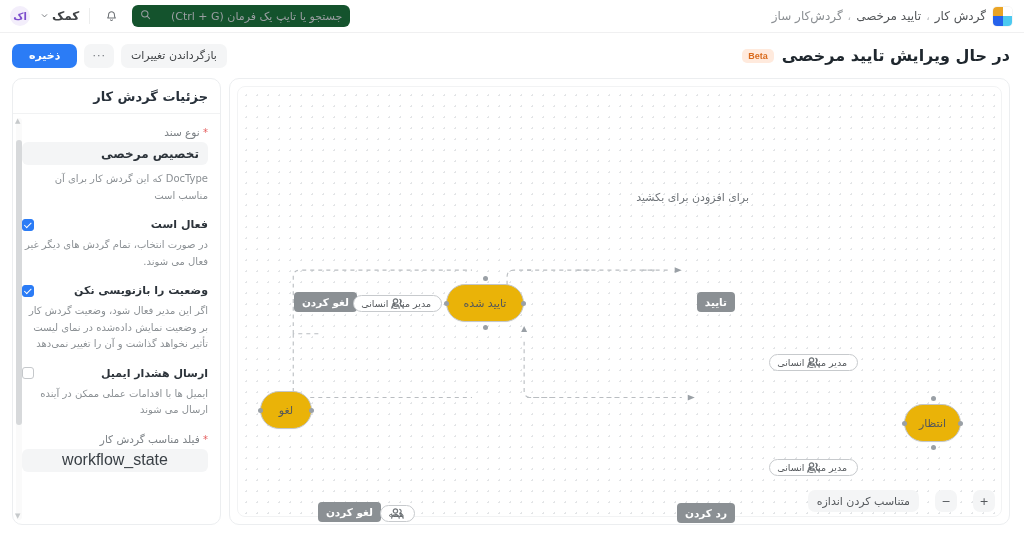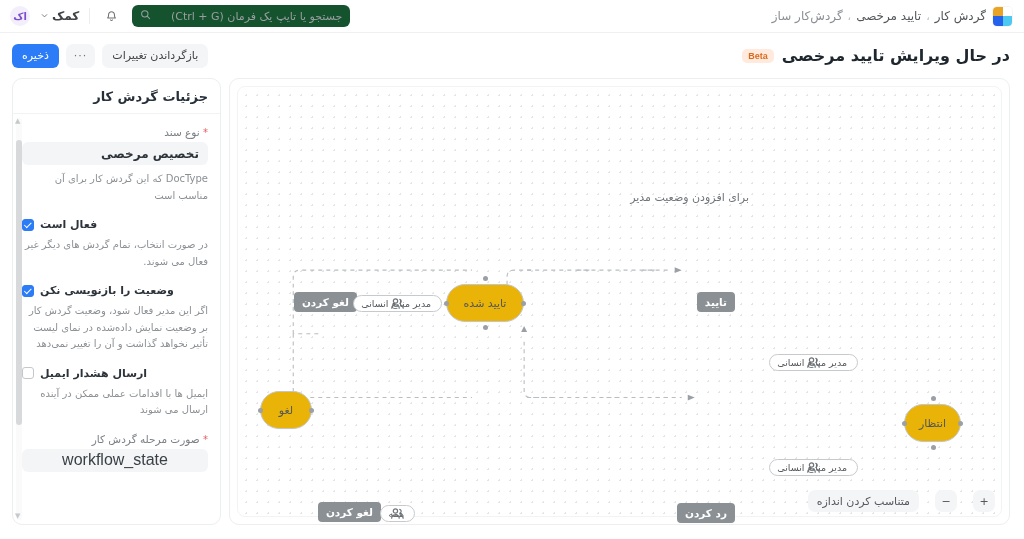--- a/index.html
+++ b/index.html
@@ -51,21 +51,21 @@
   .page-title{font-size:16px;font-weight:700;color:#1f272e;}
   .beta{
     background:#ffeadd;color:#d96b1e;font-size:9px;font-weight:600;
     padding:2px 6px;border-radius:5px;font-family:"Liberation Sans",sans-serif;
   }
   .actions{display:flex;align-items:center;gap:7px;}
   .btn{
     height:24px;border-radius:7px;font-size:11px;display:flex;align-items:center;
     justify-content:center;padding:0 10px;background:#f4f5f6;color:#3f4245;white-space:nowrap;
   }
-  .btn.primary{background:#2b7cf6;color:#fff;font-weight:400;padding:0 10px;border-radius:6px;}
+  .btn.primary{background:#2b7cf6;color:#fff;font-weight:700;padding:0 17px;}
   .btn.dots{padding:0 8px;color:#70747a;letter-spacing:1px;}
   
   .workspace{
     width:1024px;height:461px;padding:0 14px 14px 12px;display:flex;gap:8px;
     align-items:stretch;
   }
   .canvas-card{
     flex:1;background:#fff;border:1px solid #eceef0;border-radius:10px;position:relative;overflow:hidden;
   }
   .grid-area{
@@ -133,21 +133,21 @@
   .req{color:#e45c5c;font-size:10px;}
   .field-value{
     background:#f4f5f6;border-radius:6px;height:23px;display:flex;align-items:center;
     justify-content:flex-start;padding:0 9px;font-size:12px;font-weight:700;color:#2c333a;
   }
   .field-value.mono{
     font-family:Liberation Sans, sans-serif;font-weight:400;font-size:16px;color:#3a4046;
     justify-content:center;
   }
   .help-text{font-size:10px;color:#8b9094;line-height:1.65;margin:6px 0 14px;text-align:right;}
-  .check-row{display:flex;align-items:center;gap:6px;flex-direction:row-reverse;justify-content:flex-start;}
+  .check-row{display:flex;align-items:center;gap:6px;flex-direction:row-reverse;justify-content:space-between;}
   .check-row .lbl{font-size:11px;font-weight:700;color:#2c333a;}
   .cb{
     width:12px;height:12px;border-radius:3px;border:1px solid #c5c8cb;background:#fff;
     display:flex;align-items:center;justify-content:center;flex:0 0 auto;
   }
   .cb.on{background:#2b7cf6;border-color:#2b7cf6;}
   .cb.on:after{content:"";width:6px;height:3px;border-left:1.6px solid #fff;border-bottom:1.6px solid #fff;transform:rotate(-45deg) translate(0px,-1px);}
 </style>
 </head>
 <body>
@@ -210,21 +210,21 @@
     <div class="btn dots">···</div>
     <div class="btn primary">ذخیره</div>
   </div>
 </div>
 
 <div class="workspace">
 
   <div class="canvas-card">
     <div class="grid-area"></div>
 
-    <div class="hint">برای افزودن وضعیت مدیر</div>
+    <div class="hint">برای افزودن برای بکشید</div>
 
     <div class="graph">
       <svg viewBox="0 0 776 461" preserveAspectRatio="none">
         <g stroke="#b9bdc1" stroke-width="1.1" fill="none" stroke-dasharray="4 4">
 
           <path d="M63 264 L63 205 Q63 198 70 198 L241 198"></path>
 
           <path d="M63 264 L63 323 Q63 330 70 330 L241 330"></path>
 
           <path d="M88 264 L63 264"></path>
@@ -356,18 +356,18 @@
       <div class="help-text">اگر این مدیر فعال شود، وضعیت گردش کار بر وضعیت نمایش داده‌شده در نمای لیست تأثیر نخواهد گذاشت و آن را تغییر نمی‌دهد</div>
 
       <div class="check-row">
         <span class="cb"></span>
         <span class="lbl">ارسال هشدار ایمیل</span>
       </div>
       <div class="help-text">ایمیل ها با اقدامات عملی ممکن در آینده ارسال می شوند</div>
 
       <div class="field-label">
         <span class="req">*</span>
-        <span>صورت مرحله گردش کار</span>
+        <span>فیلد مناسب گردش کار</span>
       </div>
       <div class="field-value mono">workflow_state</div>
     </div>
   </div>
 </div>
 
 </body></html>

